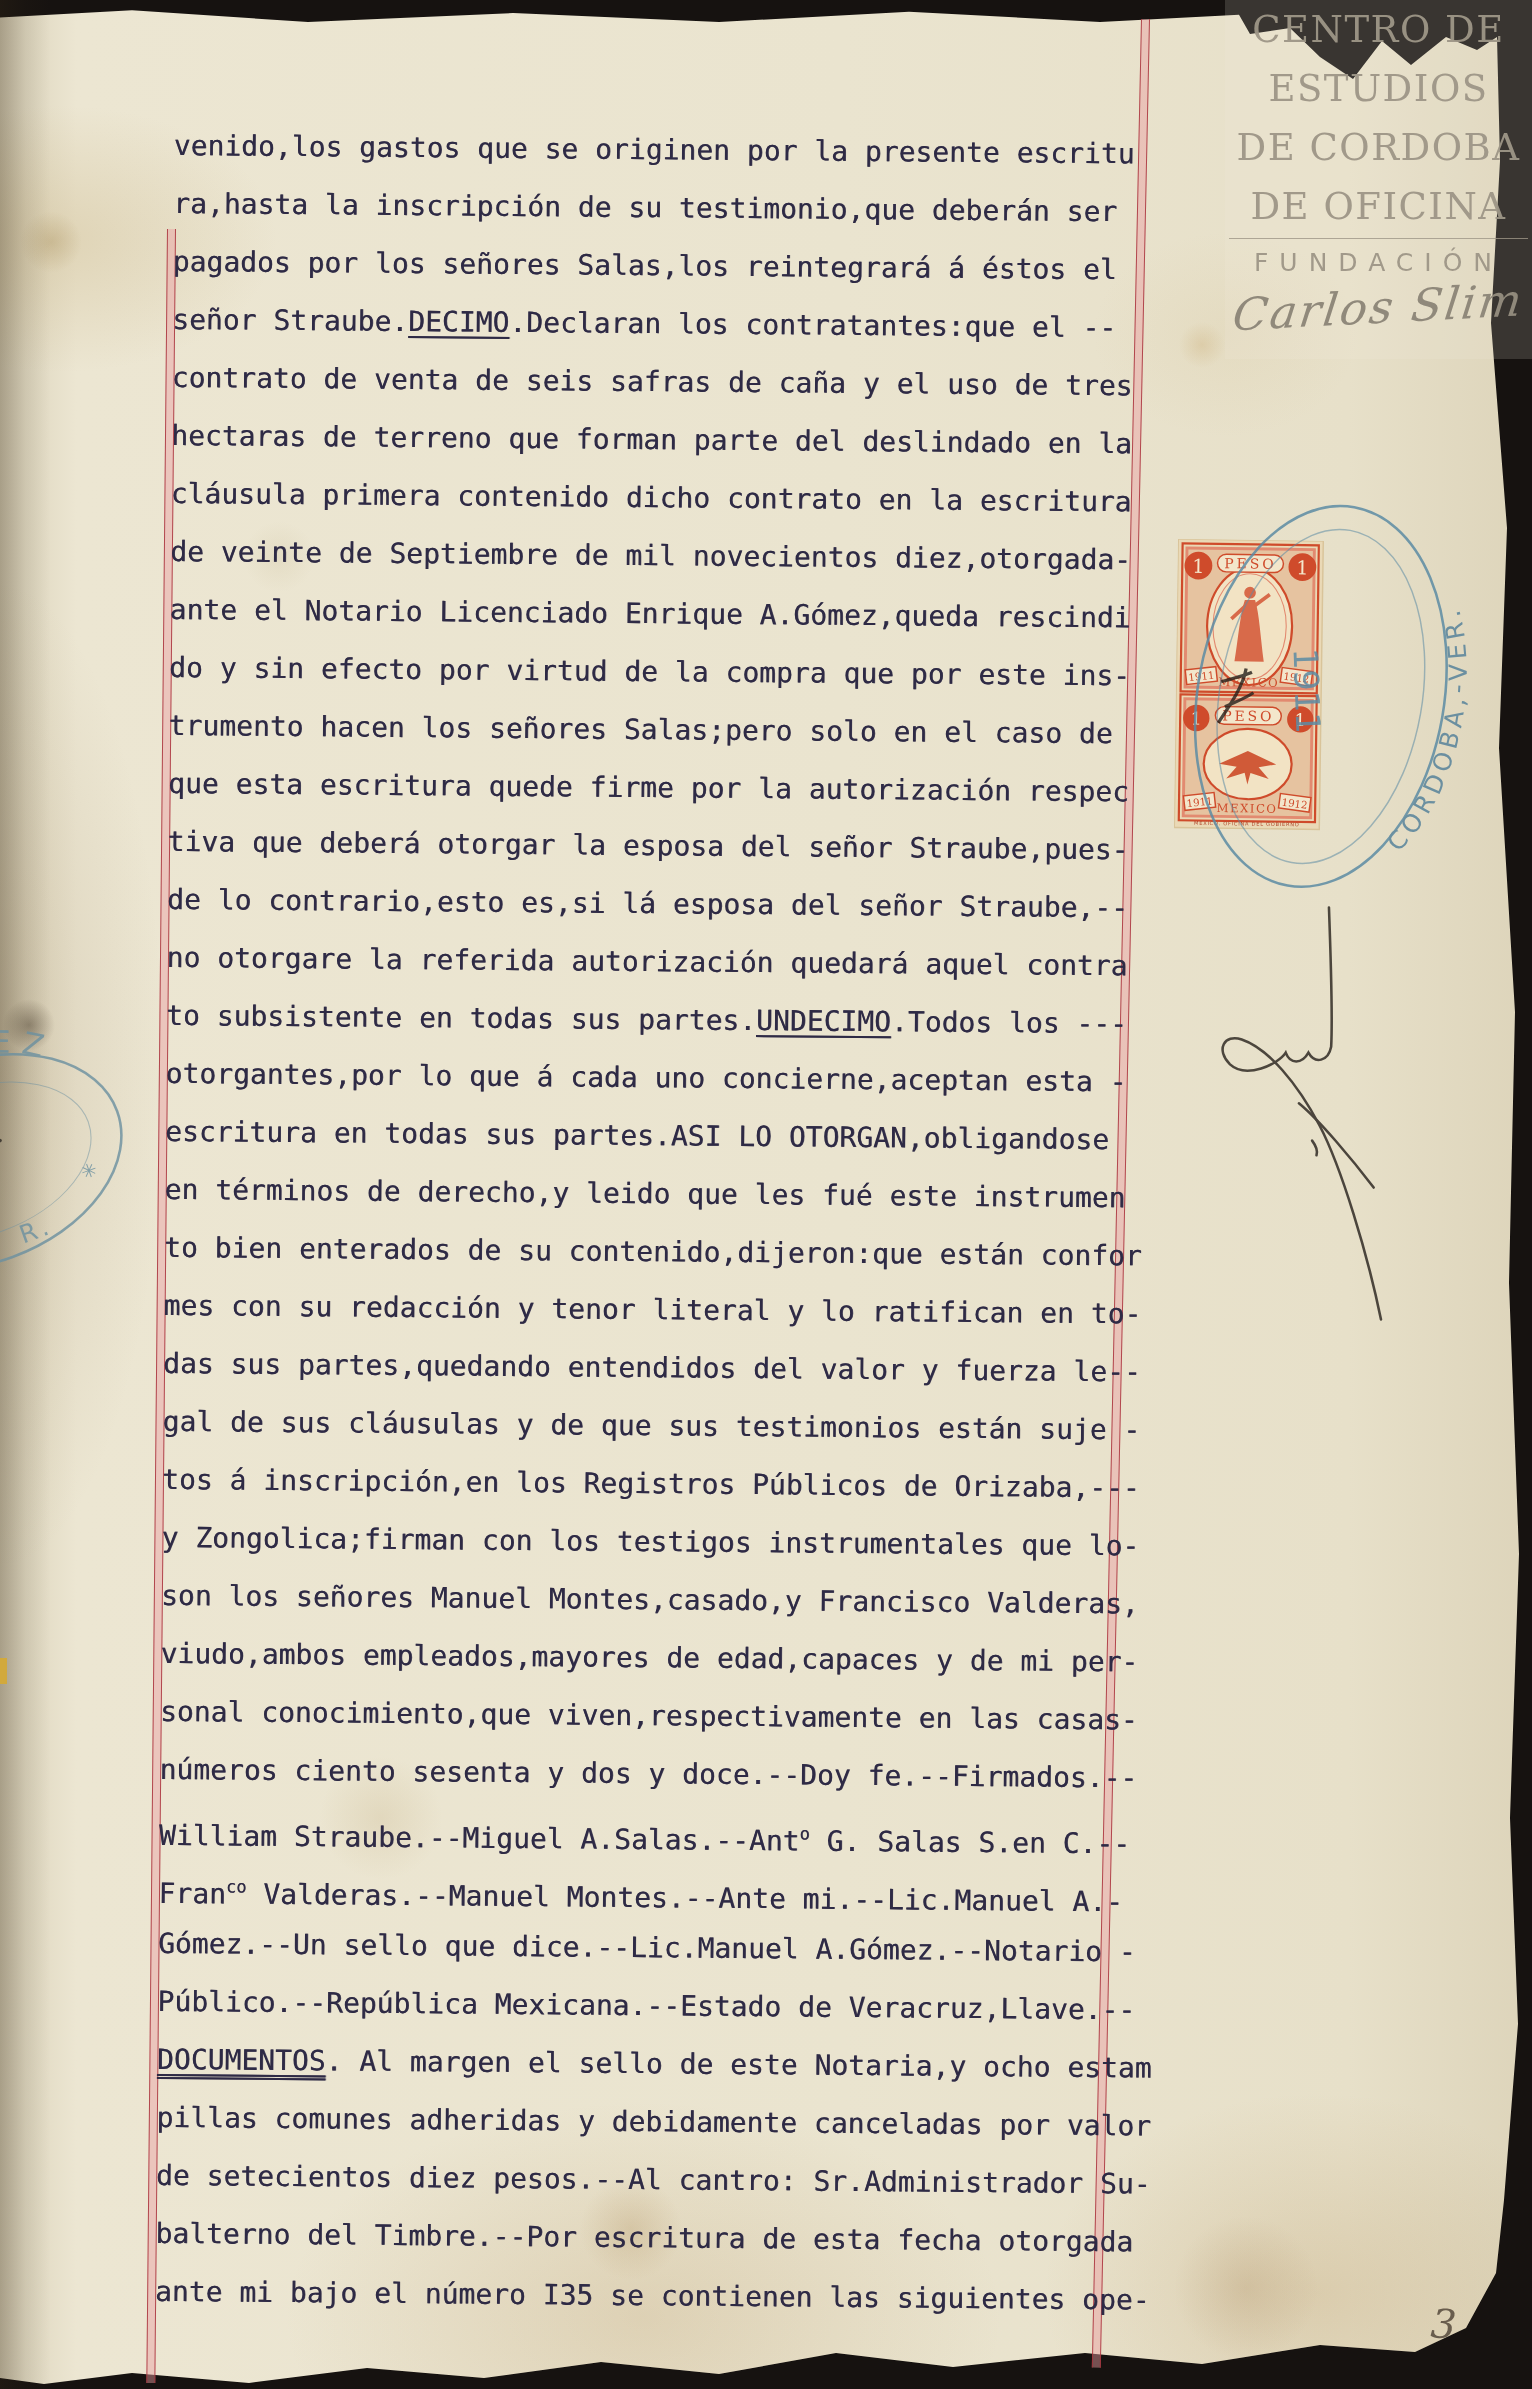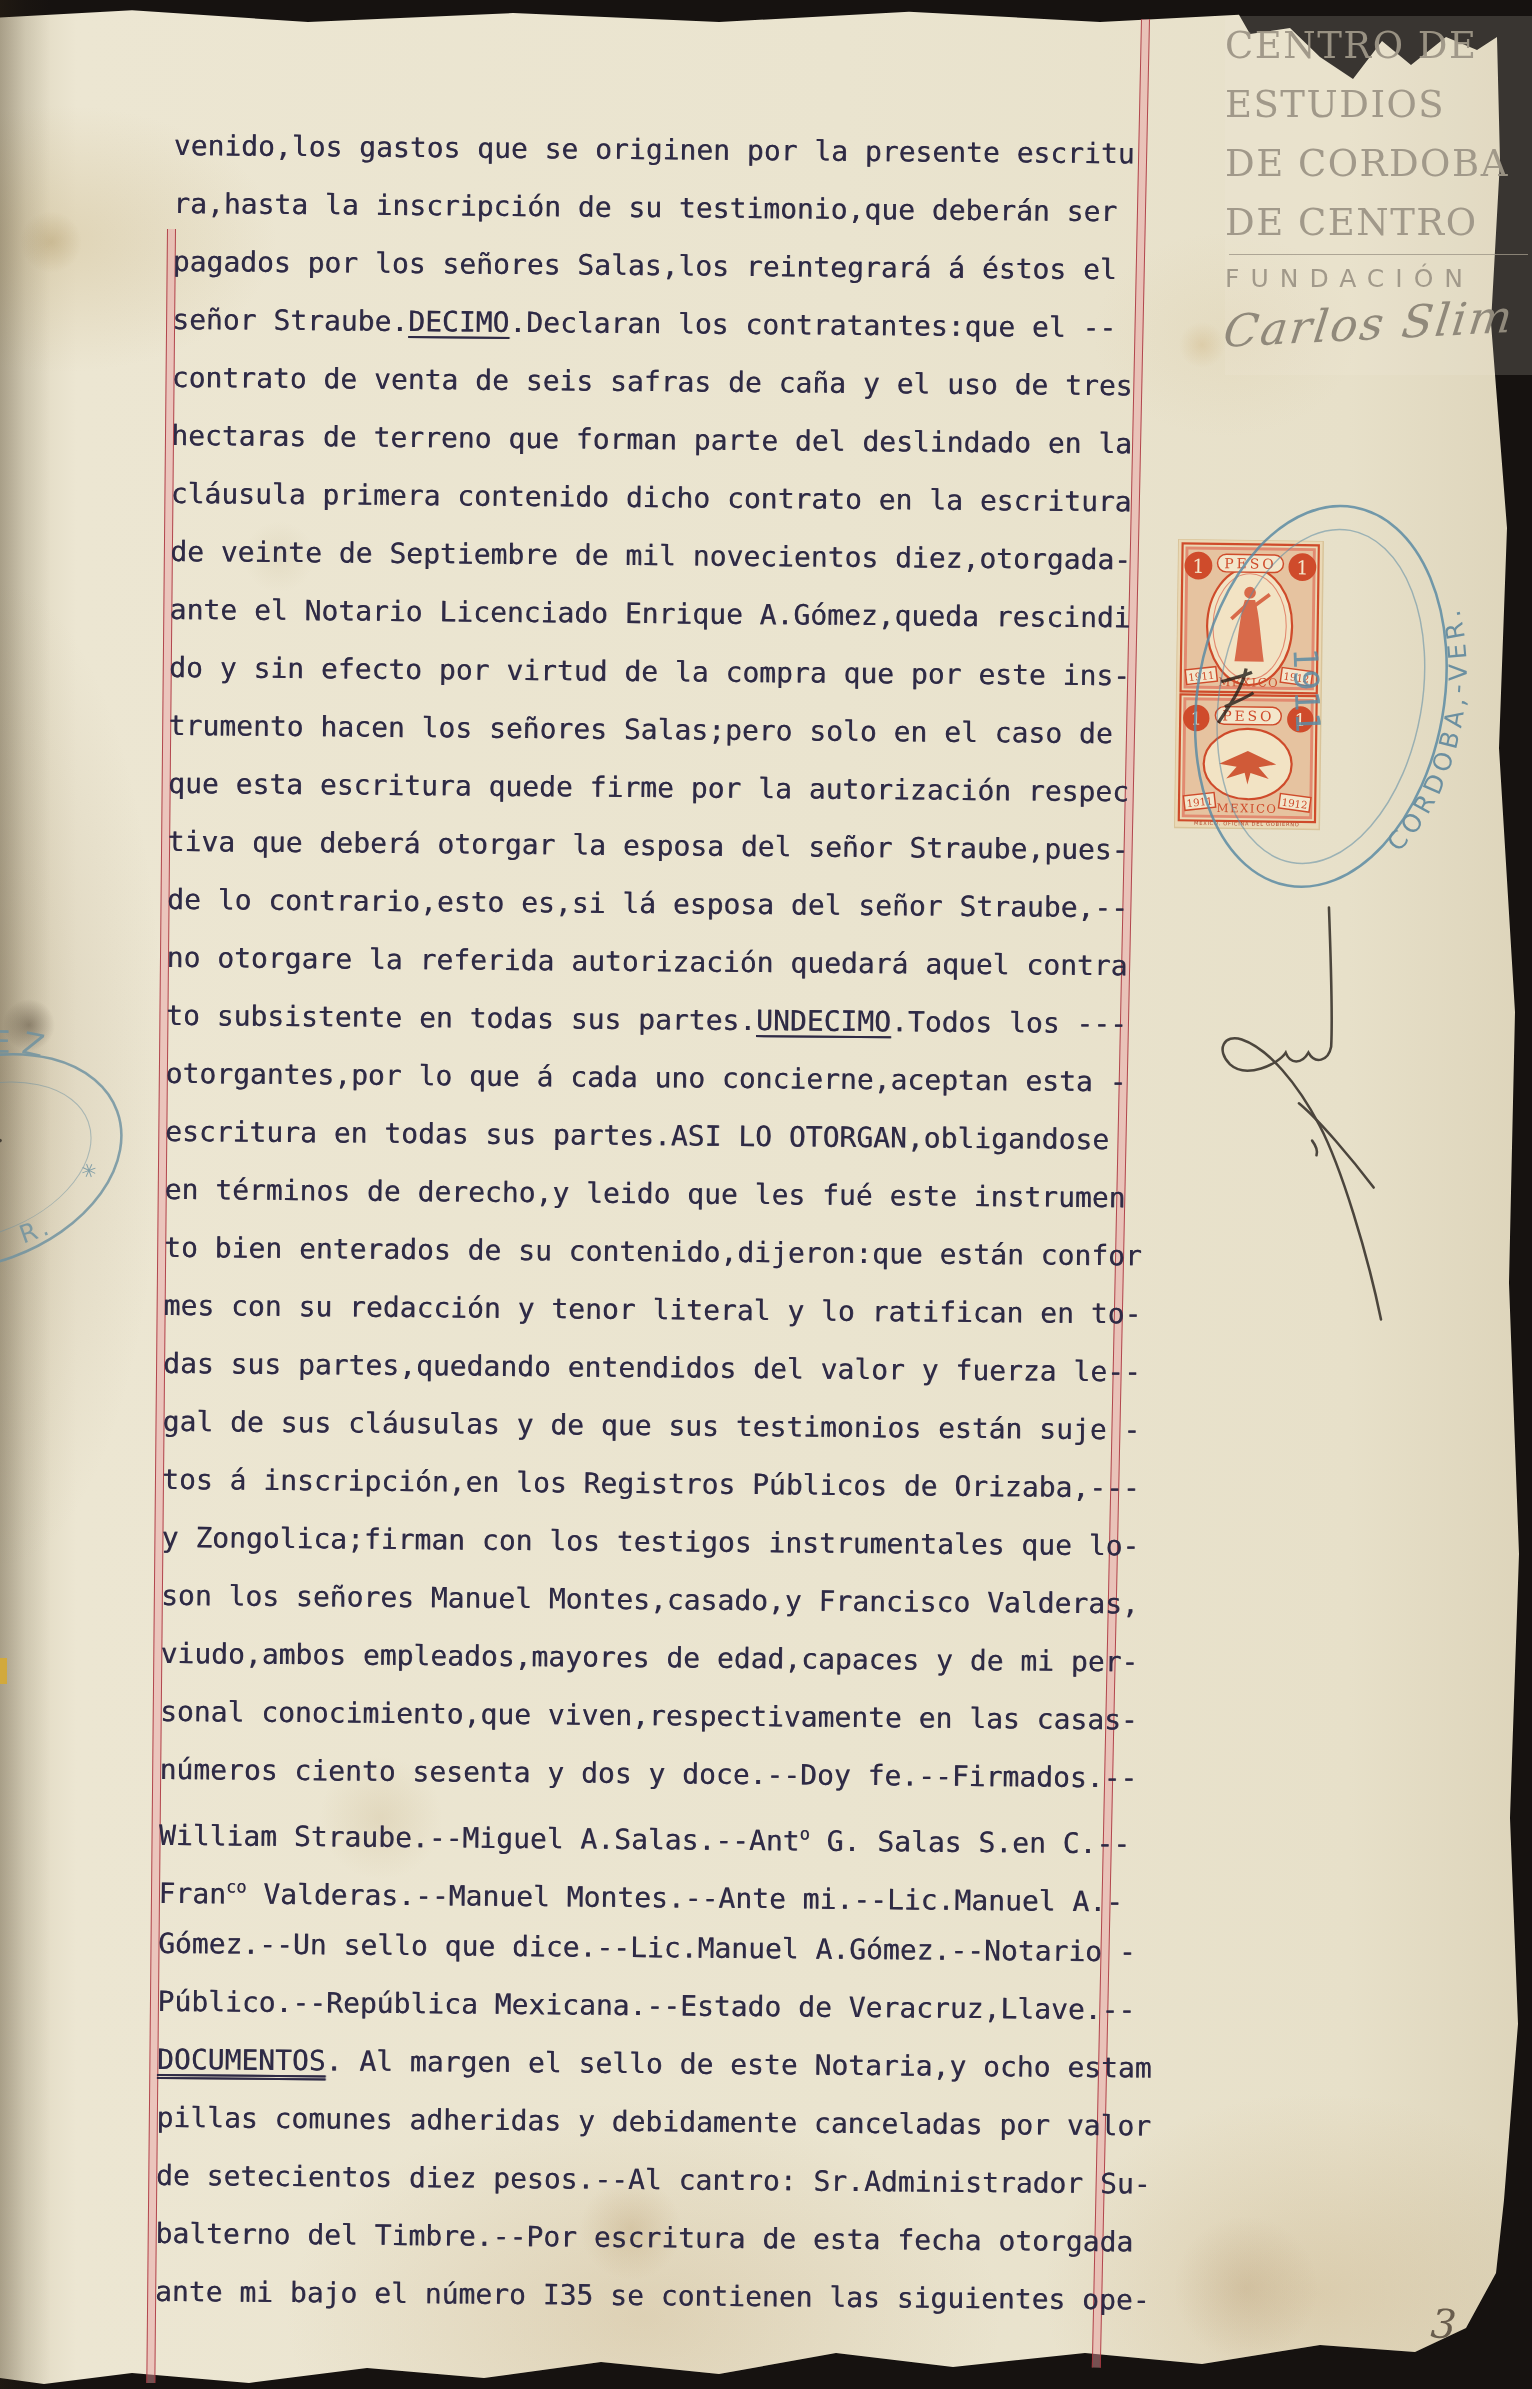--- a/index.html
+++ b/index.html
@@ -71,23 +71,23 @@
   
   .overlay{position:absolute;inset:0;z-index:7;pointer-events:none;}
   
   .pageno{
     position:absolute;left:1431px;top:2301px;z-index:7;
     font-family:"DejaVu Serif", serif;font-style:italic;font-size:40px;color:#55493c;
     transform:rotate(4deg);opacity:0.85;
   }
   
   .wm{
-    position:absolute;left:1225px;top:16px;width:307px;height:359px;z-index:9;
+    position:absolute;left:1225px;top:0;width:307px;height:359px;z-index:9;
     background:rgba(240,235,222,0.16);
-    color:#9e9687;
+    text-align:center;color:#9e9687;
   }
   .wm .serifline{
     font-family:"DejaVu Serif", serif;font-size:37px;line-height:59px;height:59px;
     letter-spacing:1.5px;opacity:0.95;white-space:nowrap;
   }
   .wm .rule{height:1.5px;background:#9e9687;margin:1.5px 4.4px 0 4.4px;opacity:0.8;}
   .wm .foundation{
     font-family:"DejaVu Sans", sans-serif;font-size:25px;letter-spacing:11px;
     margin-top:8.8px;white-space:nowrap;opacity:0.95;
   }
@@ -191,18 +191,18 @@
     <circle cx="1856,1556" cy="1556" r="2.5" fill="#3b352e" stroke="none"></circle>
   </g>
 </svg>
 
 <div class="pageno">3</div>
 
 <div class="wm">
   <div class="serifline">CENTRO DE</div>
   <div class="serifline">ESTUDIOS</div>
   <div class="serifline">DE CORDOBA</div>
-  <div class="serifline">DE CENTRO</div>
+  <div class="serifline">DE OFICINA</div>
   <div class="rule"></div>
   <div class="foundation">FUNDACIÓN</div>
   <div class="scriptsig">Carlos Slim</div>
 </div>
 
 
 </body></html>

